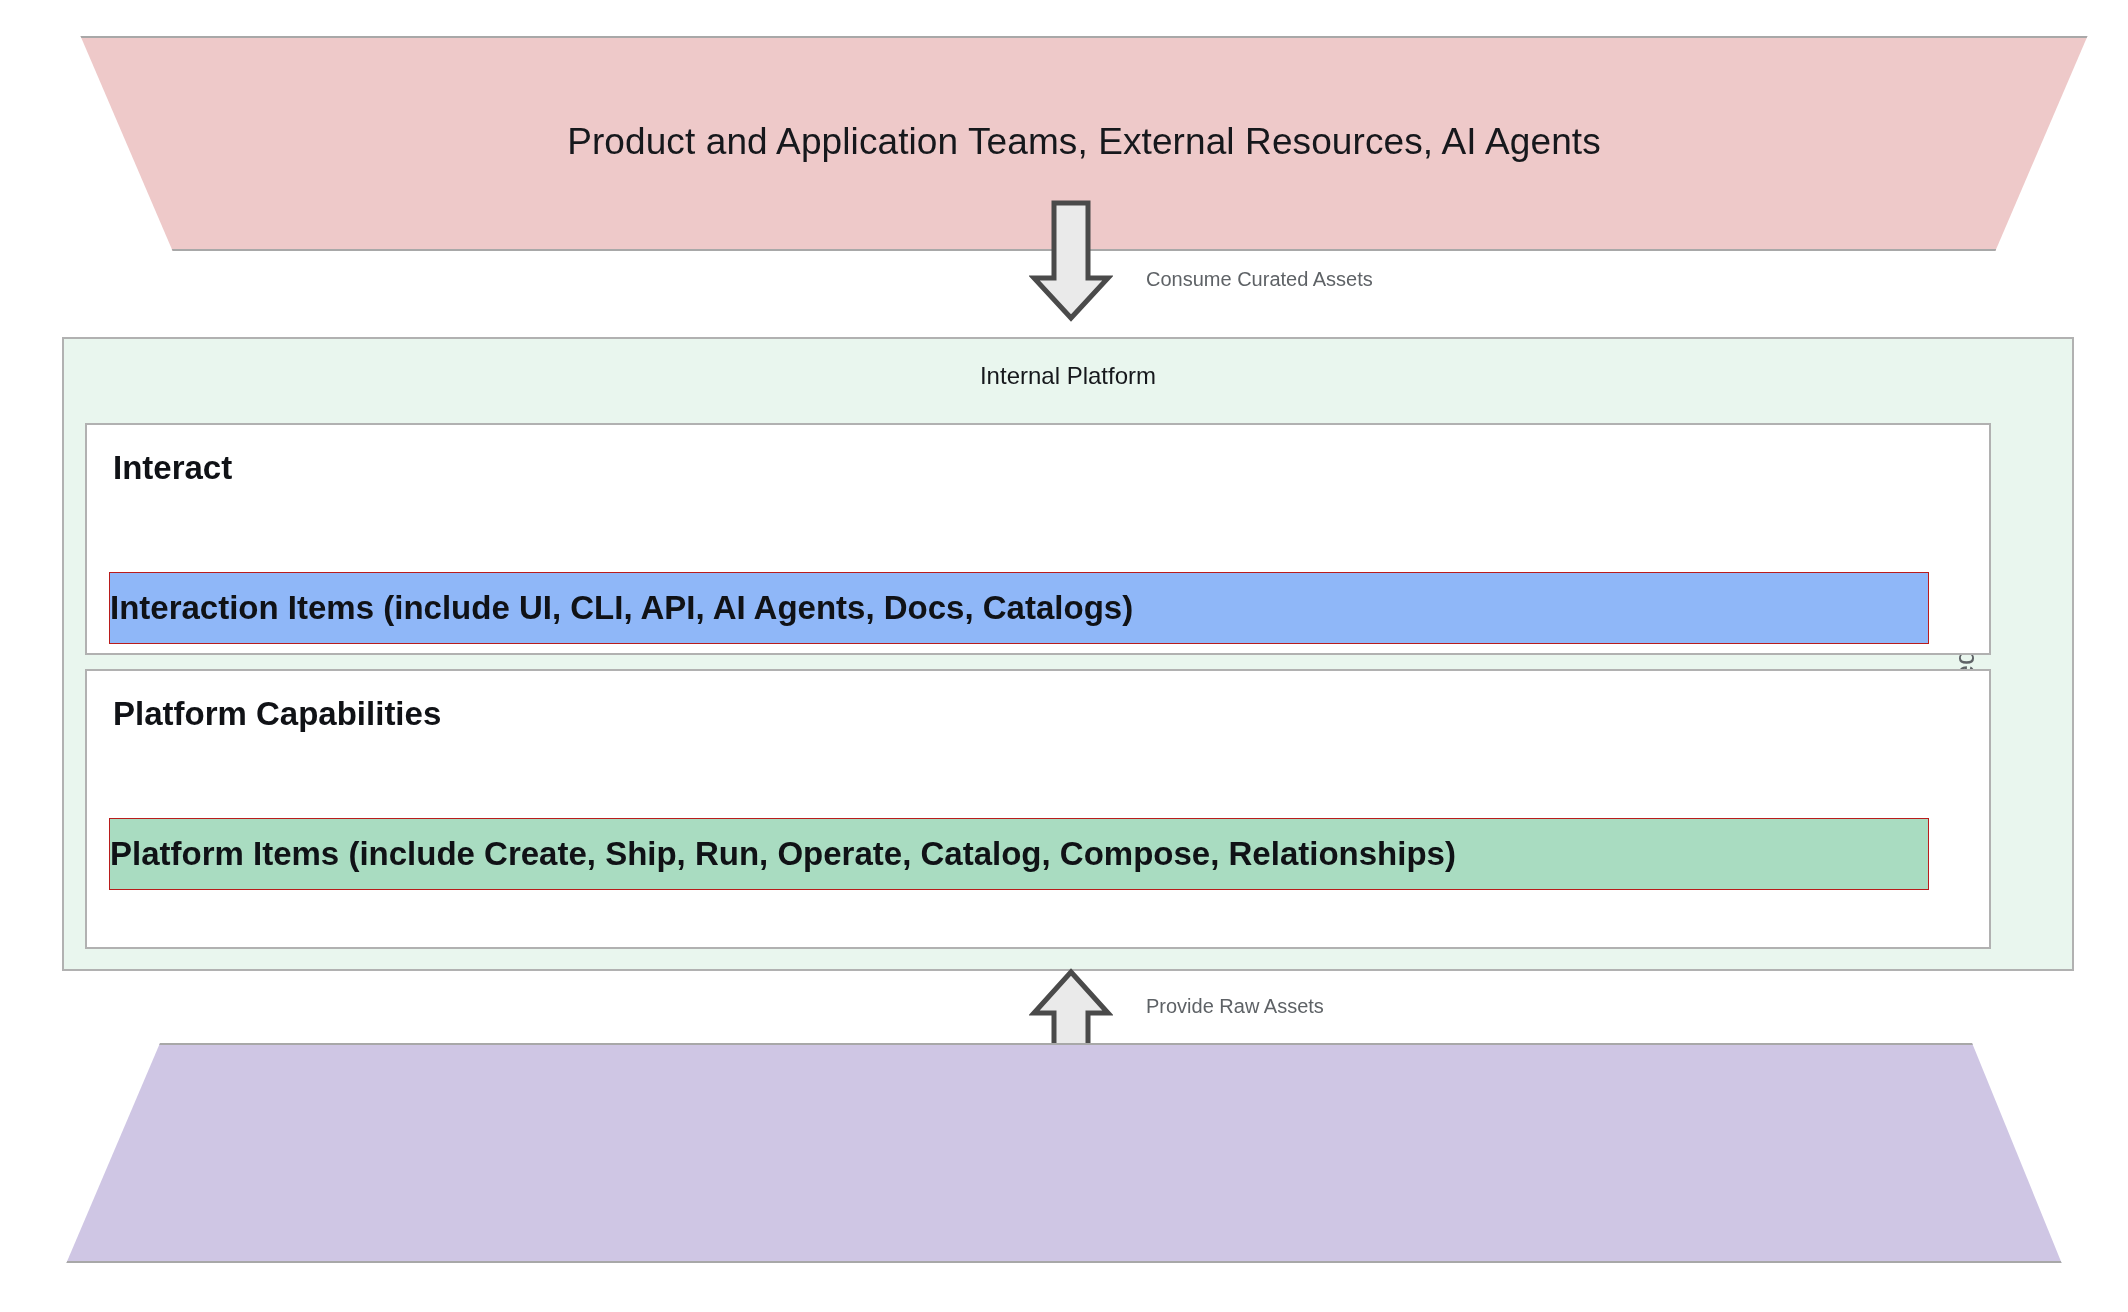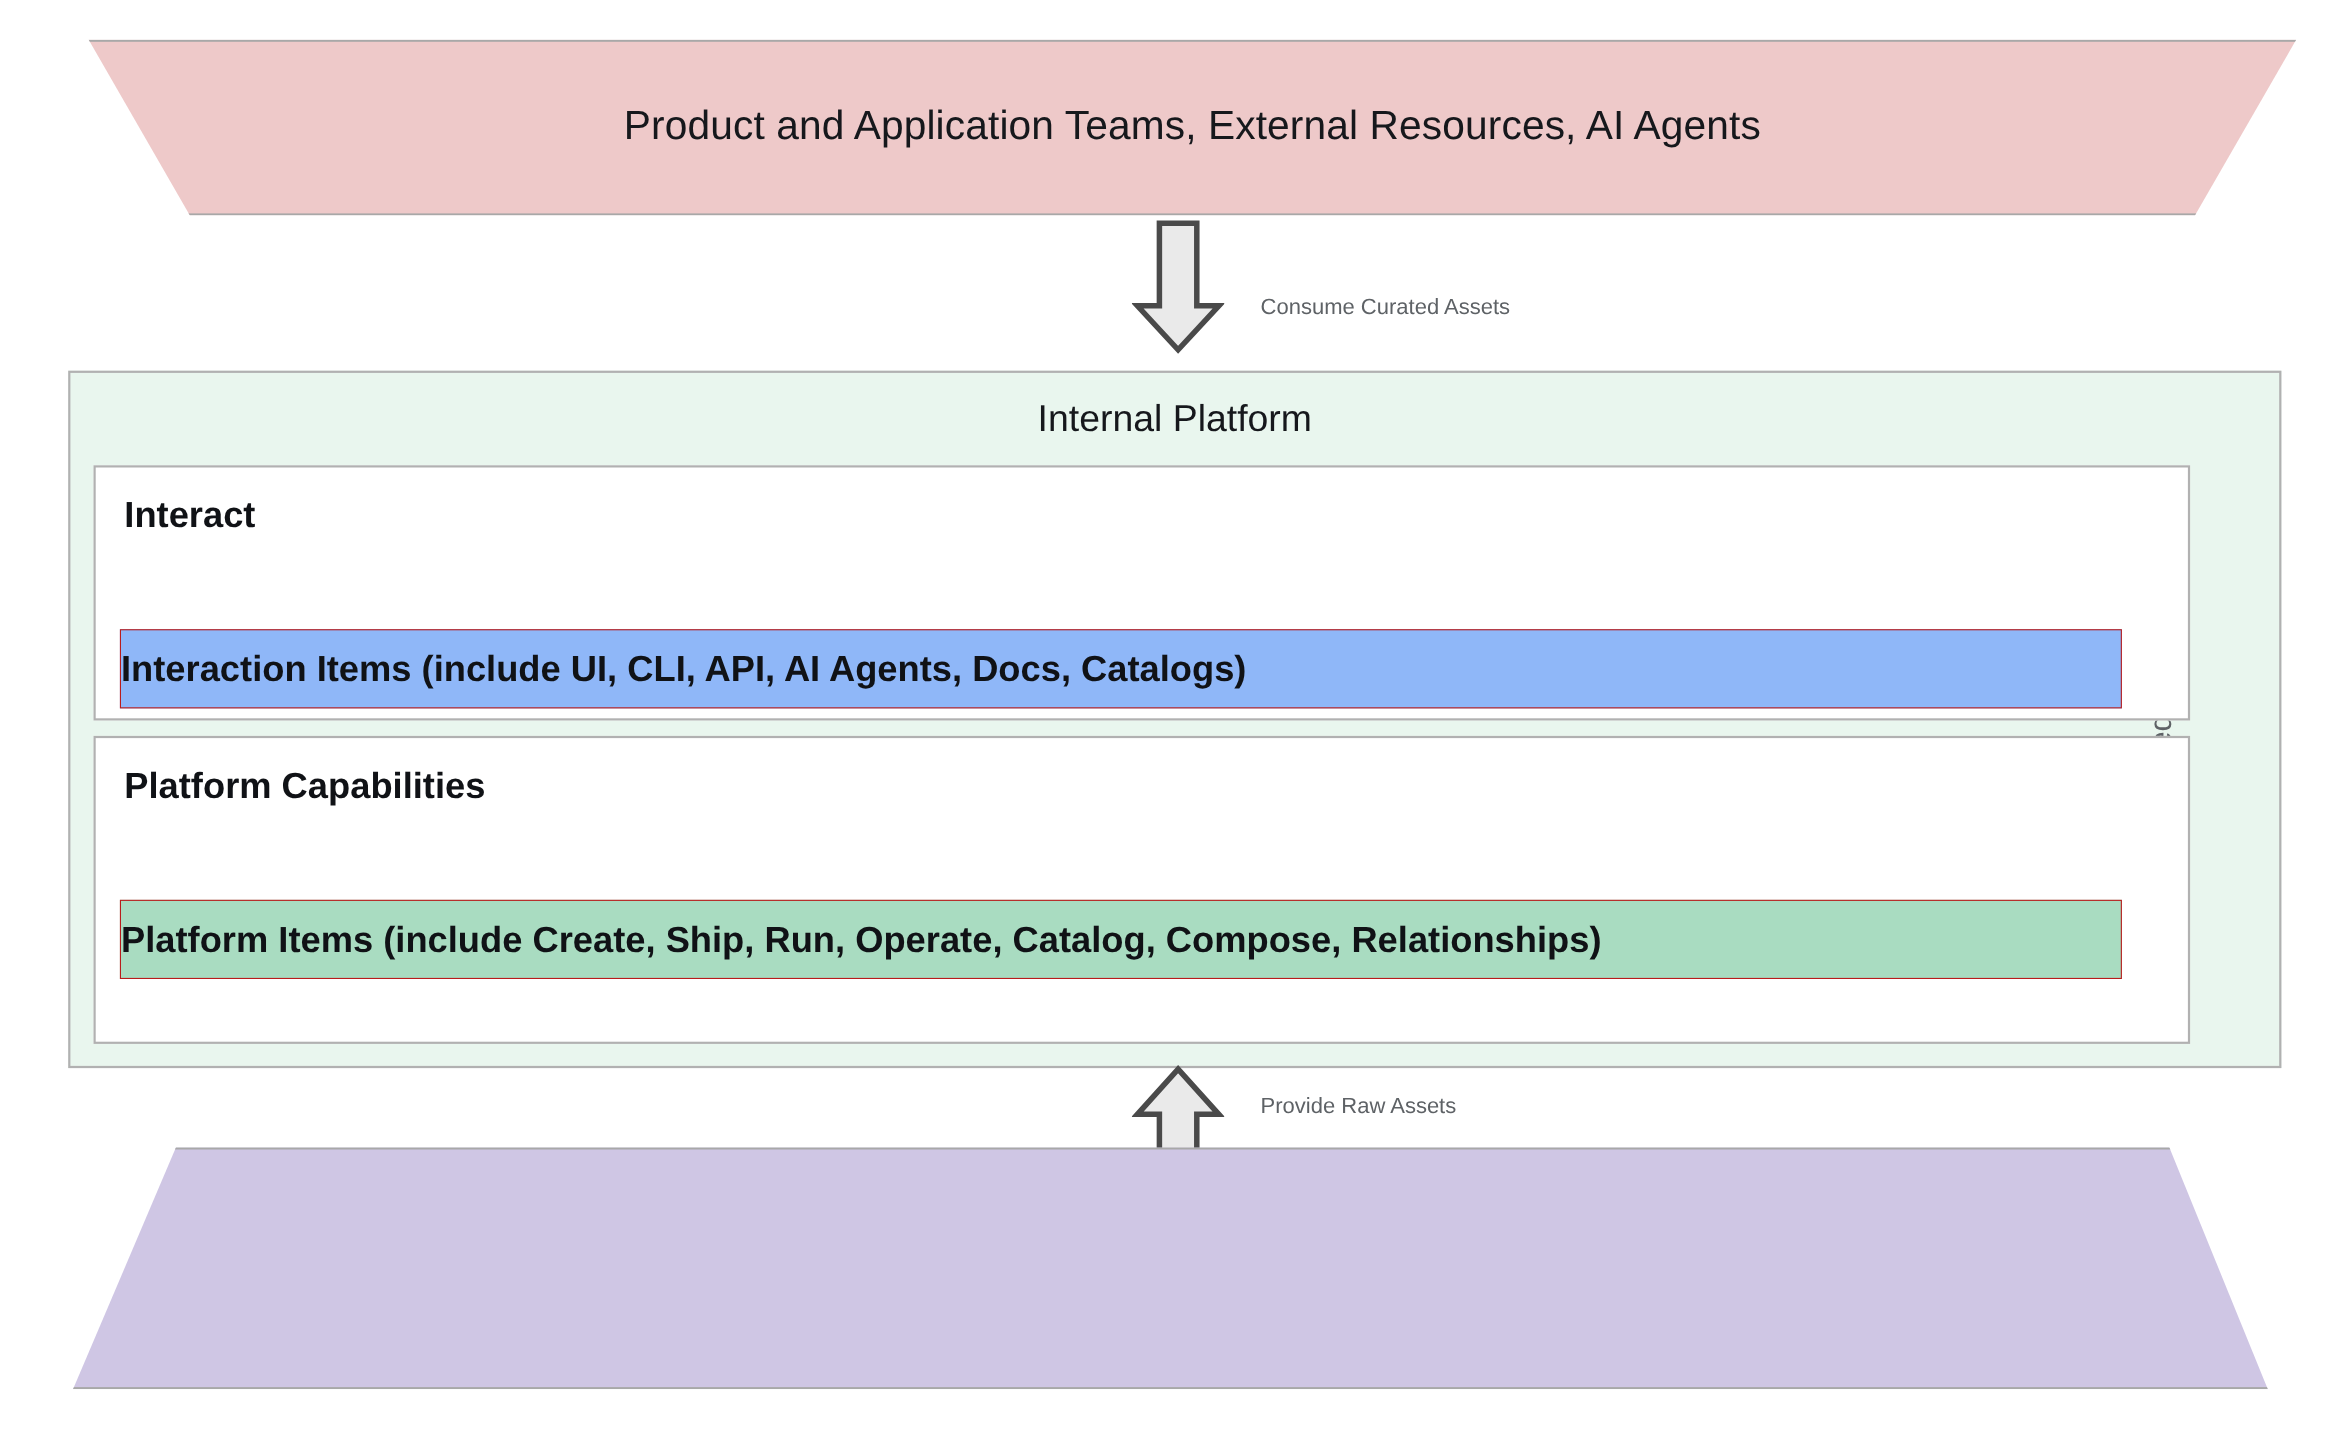--- a/index.html
+++ b/index.html
@@ -37,21 +37,21 @@
     color: #16181c;
     letter-spacing: 0.1px;
     white-space: nowrap;
   }
 
   
   #consumers-actor {
     left: 60px;
     top: 36px;
     width: 2048px;
-    height: 160px;
+    height: 215px;
   }
   #consumers-actor .actor-shape {
     background: #eec9c9;
     border: 2px solid #a8a8a8;
     clip-path: polygon(1.0% 0%, 99.0% 0%, 94.5% 100%, 5.5% 100%);
     -webkit-clip-path: polygon(1.0% 0%, 99.0% 0%, 94.5% 100%, 5.5% 100%);
   }
   #consumers-actor .actor-label {
     transform: translateY(-2px);
   }
@@ -83,21 +83,21 @@
     box-sizing: border-box;
     background: #e9f6ee;
     border: 2px solid #b1b1b1;
   }
   #platform-title {
     position: absolute;
     top: 23px;
     left: 0;
     right: 0;
     text-align: center;
-    font-size: 34px;
+    font-size: 24px;
     color: #16181c;
   }
   #curated-assets-label {
     position: absolute;
     right: 12px;
     top: 50%;
     transform: translateY(-50%) rotate(-90deg);
     transform-origin: center center;
     font-size: 28px;
     color: #5e6266;

